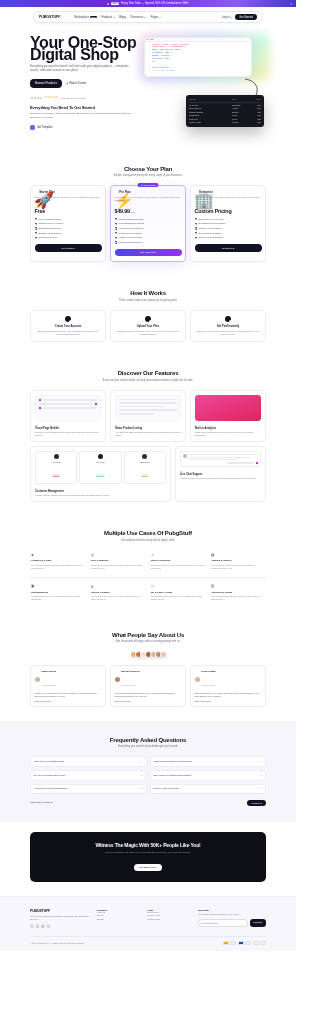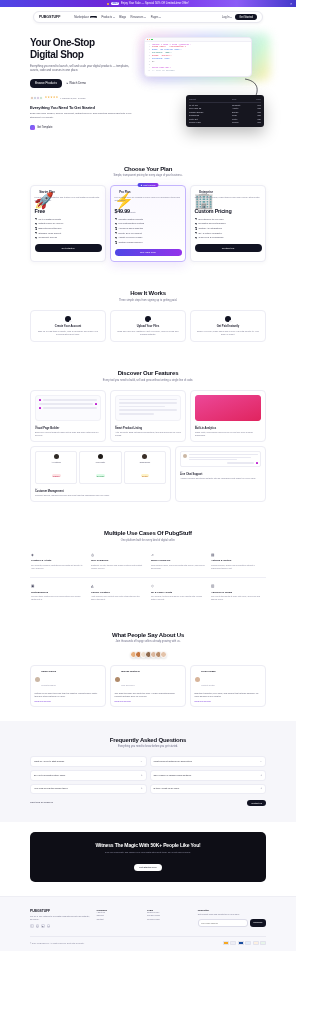--- a/index.html
+++ b/index.html
@@ -48,21 +48,21 @@
   .hero {
     position:relative; padding:12px 0 22px; background:#ffffff;
     background-image:
       linear-gradient(to right, rgba(0,0,0,.022) .4px, transparent .4px),
       linear-gradient(to bottom, rgba(0,0,0,.022) .4px, transparent .4px);
     background-size: 9px 9px;
     overflow:hidden;
   }
   .hero-inner { width:236px; margin:0 auto; display:flex; gap:6px; }
   .hero-left { width:108px; }
-  .hero-h1 { font-size:10px; line-height:11.5px; font-weight:bold; letter-spacing:-.4px; color:#11121d; }
+  .hero-h1 { font-size:16px; line-height:11.5px; font-weight:bold; letter-spacing:-.4px; color:#11121d; }
   .hero-sub { font-size:2.8px; line-height:4px; color:#5c5c72; margin-top:4px; }
   .hero-btns { display:flex; align-items:center; gap:5px; margin-top:7px; }
   .btn-dark { background:#111322;color:#fff;font-size:2.9px;border-radius:4px;padding:2.4px 5px;white-space:nowrap; }
   .btn-ghost { font-size:2.9px;color:#2b2b3d;display:flex;align-items:center;gap:1px; }
   .avatars { display:flex; align-items:center; gap:2px; margin-top:8px; }
   .av-row { display:flex; }
   .av { width:4.2px;height:4.2px;border-radius:50%;border:.5px solid #fff;margin-left:-1.3px; }
   .av:first-child{margin-left:0;}
   .stars { display:flex; gap:.4px; }
   .star { color:#f5a524; font-size:2.6px; line-height:2.6px;}

